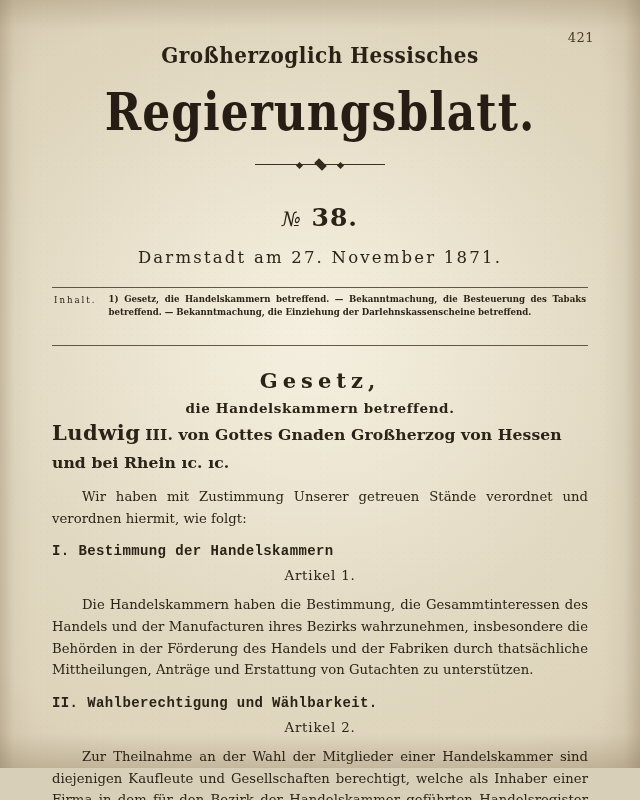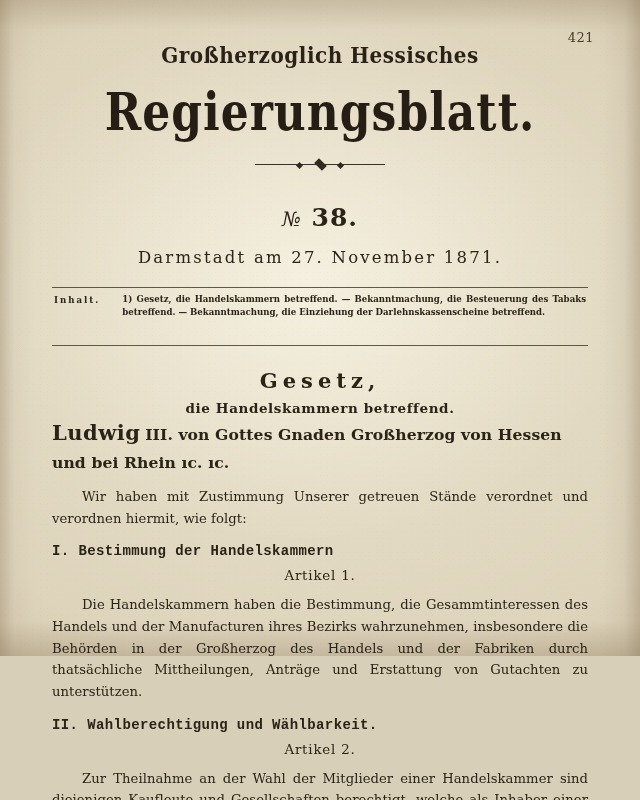--- a/index.html
+++ b/index.html
@@ -11,21 +11,21 @@
     height: 800px;
     overflow: hidden;
     background: #d8cfb8;
     font-family: "DejaVu Serif", serif;
     color: #2b2317;
   }
   
   .page {
     position: relative;
     width: 640px;
-    height: 656px;
+    height: 768px;
     box-sizing: border-box;
     background:
       radial-gradient(ellipse 70% 55% at 48% 42%, rgba(255,252,240,0.55) 0%, rgba(255,250,235,0.12) 55%, rgba(150,130,95,0.0) 75%),
       radial-gradient(ellipse 120% 90% at 50% 50%, rgba(233,226,205,1) 0%, rgba(222,212,188,1) 58%, rgba(198,183,153,1) 88%, rgba(178,161,128,1) 100%);
   }
   .page:before {
     content: "";
     position: absolute;
     left: 0; top: 0; right: 0; bottom: 0;
     background:
@@ -151,26 +151,26 @@
     opacity: 0.85;
   }
   .inhalt {
     display: flex;
     align-items: flex-start;
     padding: 5px 2px 6px;
     font-size: 8.6px;
     line-height: 1.5;
   }
   .inhalt-label {
-    font-weight: bold;
+    font-weight: normal;
     letter-spacing: 2px;
     white-space: nowrap;
     padding-top: 1px;
     flex: 0 0 auto;
-    margin-right: 22px;
+    margin-right: 12px;
     text-align: center;
   }
   .inhalt-text {
     font-weight: bold;
     text-align: justify;
   }
 
   
   .law-title {
     text-align: center;
@@ -266,20 +266,20 @@
 
     <div class="proclaim">
       <span class="lud">Ludwig</span>
       <span class="sc">III. von Gottes Gnaden Großherzog von Hessen und bei Rhein ıc. ıc.</span>
     </div>
 
     <p class="para">Wir haben mit Zustimmung Unserer getreuen Stände verordnet und verordnen hiermit, wie folgt:</p>
 
     <h3 class="section">I. Bestimmung der Handelskammern</h3>
     <h4 class="article">Artikel 1.</h4>
-    <p class="para">Die Handelskammern haben die Bestimmung, die Gesammtinteressen des Handels und der Manufacturen ihres Bezirks wahrzunehmen, insbesondere die Behörden in der Großherzog des Handels und der Fabriken durch thatsächliche Mittheilungen, Anträge und Erstattung von Gutachten zu unterstützen.</p>
+    <p class="para">Die Handelskammern haben die Bestimmung, die Gesammtinteressen des Handels und der Manufacturen ihres Bezirks wahrzunehmen, insbesondere die Behörden in der Förderung des Handels und der Fabriken durch thatsächliche Mittheilungen, Anträge und Erstattung von Gutachten zu unterstützen.</p>
 
     <h3 class="section">II. Wahlberechtigung und Wählbarkeit.</h3>
     <h4 class="article">Artikel 2.</h4>
     <p class="para">Zur Theilnahme an der Wahl der Mitglieder einer Handelskammer sind diejenigen Kaufleute und Gesellschaften berechtigt, welche als Inhaber einer Firma in dem für den Bezirk der Handelskammer geführten Handelsregister eingetragen stehen und einer der vier ersten Klassen der Gewerbesteuer angehören.</p>
 
   </div>
 </div>
 
 </body></html>

